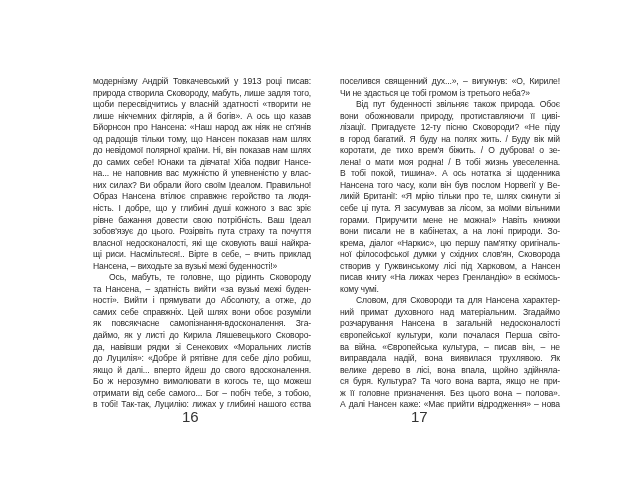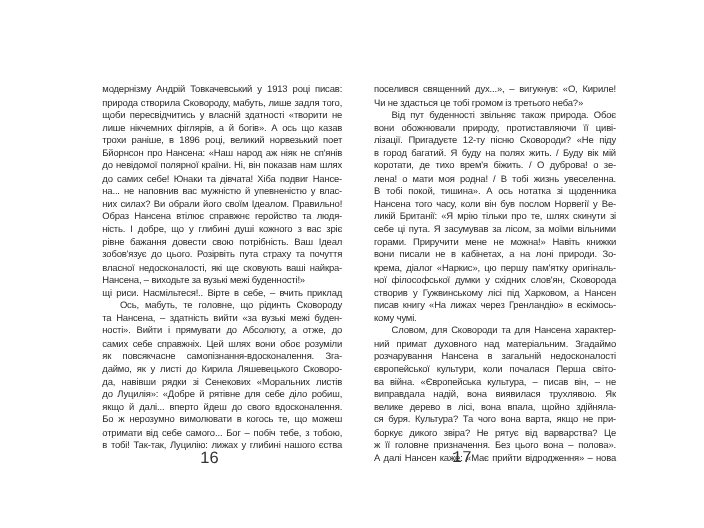--- a/index.html
+++ b/index.html
@@ -16,44 +16,44 @@
   .line {
     font-size: 8.6px; line-height: 11.55px; height: 11.55px; white-space: nowrap;
     text-align: justify; text-align-last: justify; letter-spacing: -0.15px;
   }
   .line.last { text-align-last: left; }
   .line.indent { padding-left: 16px; }
   .page-number {
     position: absolute; top: 408px; font-size: 15px; color: #333; width: 40px; text-align: left;
   }
   .page.left .page-number { left: 182px; }
-  .page.right .page-number { left: 91px; font-family: Liberation Mono, monospace; }
+  .page.right .page-number { left: 91px; }
 </style>
 </head>
 <body>
 
 <div class="page left">
   <div class="column" id="left-column">
       <div class="line">модернізму Андрій Товкачевський у 1913 році писав:</div>
       <div class="line">природа створила Сковороду, мабуть, лише задля того,</div>
       <div class="line">щоби пересвідчитись у власній здатності «творити не</div>
       <div class="line">лише нікчемних фіглярів, а й богів». А ось що казав</div>
-      <div class="line">трохи раніше, в 1896 році, великий норвезький поет</div>
       <div class="line">Бйорнсон про Нансена: «Наш народ аж ніяк не сп'янів</div>
+      <div class="line">од радощів тільки тому, що Нансен показав нам шлях</div>
       <div class="line">до невідомої полярної країни. Ні, він показав нам шлях</div>
       <div class="line">до самих себе! Юнаки та дівчата! Хіба подвиг Нансе-</div>
       <div class="line">на... не наповнив вас мужністю й упевненістю у влас-</div>
       <div class="line">них силах? Ви обрали його своїм Ідеалом. Правильно!</div>
       <div class="line">Образ Нансена втілює справжнє геройство та людя-</div>
       <div class="line">ність. І добре, що у глибині душі кожного з вас зріє</div>
       <div class="line">рівне бажання довести свою потрібність. Ваш Ідеал</div>
       <div class="line">зобов'язує до цього. Розірвіть пута страху та почуття</div>
       <div class="line">власної недосконалості, які ще сковують ваші найкра-</div>
+      <div class="line">щі риси. Насмільтеся!.. Вірте в себе, – вчить приклад</div>
       <div class="line last">Нансена, – виходьте за вузькі межі буденності!»</div>
-      <div class="line">щі риси. Насмільтеся!.. Вірте в себе, – вчить приклад</div>
       <div class="line indent">Ось, мабуть, те головне, що рідинть Сковороду</div>
       <div class="line">та Нансена, – здатність вийти «за вузькі межі буден-</div>
       <div class="line">ності». Вийти і прямувати до Абсолюту, а отже, до</div>
       <div class="line">самих себе справжніх. Цей шлях вони обоє розуміли</div>
       <div class="line">як повсякчасне самопізнання-вдосконалення. Зга-</div>
       <div class="line">даймо, як у листі до Кирила Ляшевецького Сковоро-</div>
       <div class="line">да, навівши рядки зі Сенекових «Моральних листів</div>
       <div class="line">до Луцилія»: «Добре й рятівне для себе діло робиш,</div>
       <div class="line">якщо й далі... вперто йдеш до свого вдосконалення.</div>
       <div class="line">Бо ж нерозумно вимолювати в когось те, що можеш</div>
@@ -85,18 +85,17 @@
       <div class="line">писав книгу «На лижах через Гренландію» в ескімось-</div>
       <div class="line last">кому чумі.</div>
       <div class="line indent">Словом, для Сковороди та для Нансена характер-</div>
       <div class="line">ний примат духовного над матеріальним. Згадаймо</div>
       <div class="line">розчарування Нансена в загальній недосконалості</div>
       <div class="line">європейської культури, коли почалася Перша світо-</div>
       <div class="line">ва війна. «Європейська культура, – писав він, – не</div>
       <div class="line">виправдала надій, вона виявилася трухлявою. Як</div>
       <div class="line">велике дерево в лісі, вона впала, щойно здійнялa-</div>
       <div class="line">ся буря. Культура? Та чого вона варта, якщо не при-</div>
-      <div class="line">боркує дикого звіра? Не рятує від варварства? Це</div>
       <div class="line">ж її головне призначення. Без цього вона – полова».</div>
       <div class="line">А далі Нансен каже: «Має прийти відродження» – нова</div>
     </div>
   <div class="page-number">17</div>
 </div>
 
 </body></html>

